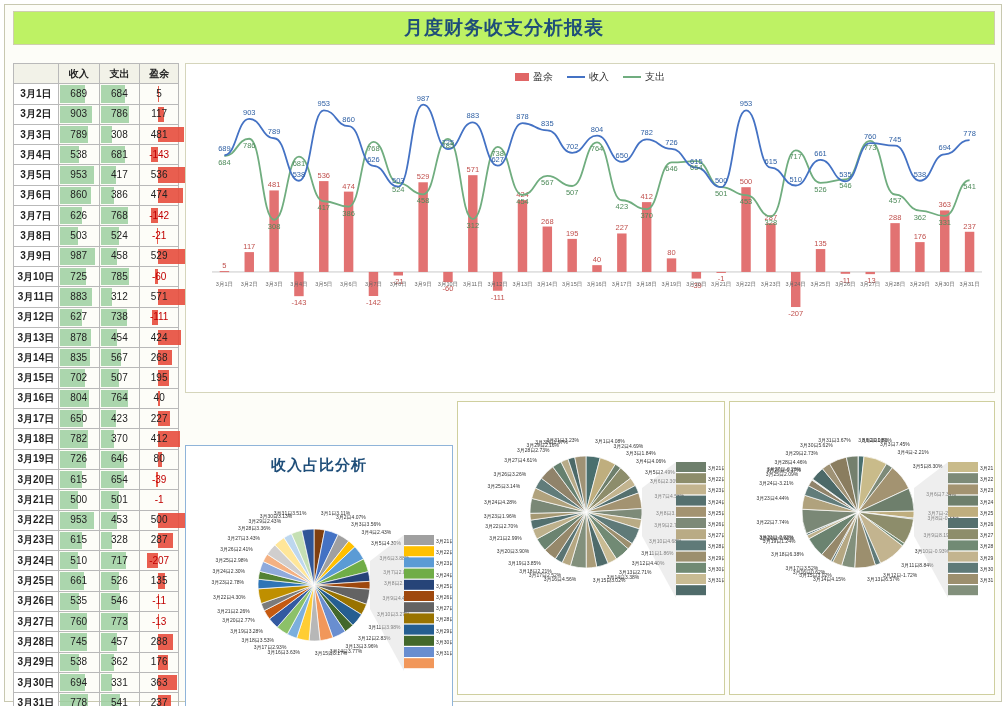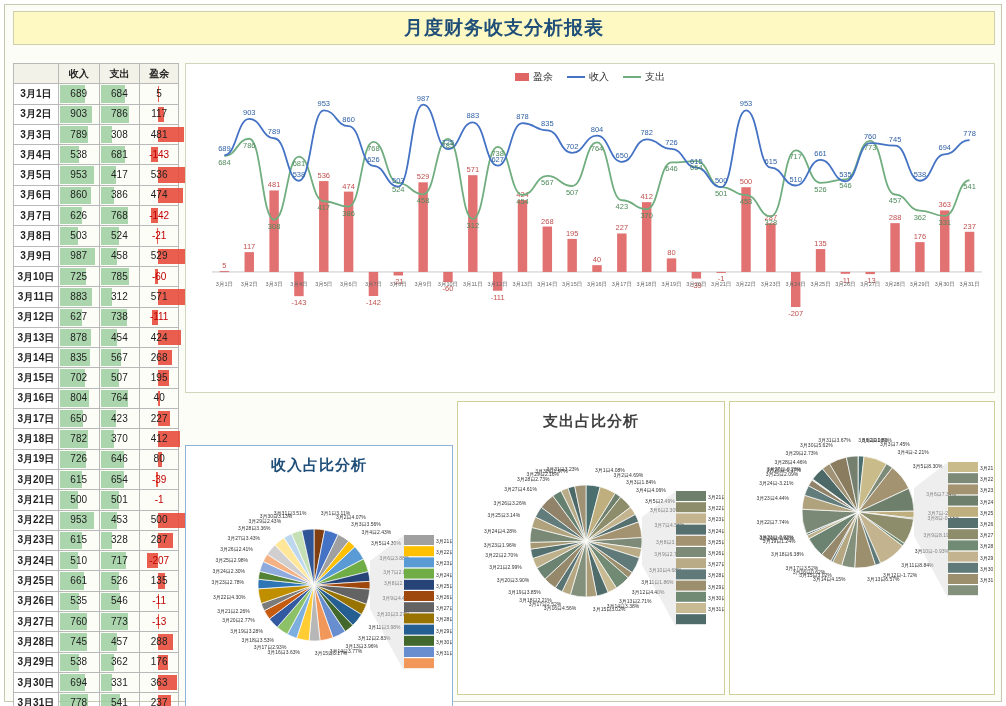--- a/index.html
+++ b/index.html
@@ -13,21 +13,21 @@
   }
   .page-frame {
     position:absolute; left:4px; top:4px; width:998px; height:698px;
     border:1px solid #c8c8b0;
     background:#fdfdf8;
   }
   
   .title-bar {
     position:absolute; left:8px; top:6px; width:982px; height:34px;
     border:1px solid #cfcfae;
-    background:#fef9c3;
+    background:#bef264;
     display:flex; align-items:center; justify-content:center;
   }
   .title-bar .t {
     font-size:19px; font-weight:bold; color:#1f4e79; letter-spacing:1px;
   }
   
   .table-wrap {
     position:absolute; left:8px; top:58px; width:166px; height:632px;
     font-size:10px;
   }
@@ -836,21 +836,20 @@
           <text x="250" y="168.8" font-size="5" fill="#333">3月30日</text>
           <rect x="218" y="172" width="30" height="10" fill="#698ed0"></rect>
           <text x="250" y="180" font-size="5" fill="#333">3月31日</text>
           <rect x="218" y="183.2" width="30" height="10" fill="#f1975a"></rect>
           <text x="250" y="191.2" font-size="5" fill="#333"></text>
         </svg>
     </div>
   </div>
 
   <div class="pie-panel" id="pie2">
-    <div class="pie-title">支出占比分析</div>
     <div class="pie-body">
       <svg class="pieSvg" width="266" height="236" viewBox="0 0 266 236">
           <path d="M128,110 L128,54 A56,56 0 0 1 142.19719984433704,55.82953280079674 Z" fill="#4a6f6e" stroke="#ffffff" stroke-width="0.7"></path>
           <text x="136.94662282846758" y="40.57408308156714" text-anchor="start" font-size="5" fill="#333">3月1日4.08%</text>
           <path d="M128,110 L142.19719984433704,55.82953280079674 A56,56 0 0 1 157.31156794605033,62.283839377585345 Z" fill="#bfae7e" stroke="#ffffff" stroke-width="0.7"></path>
           <text x="155.49055908984528" y="45.624001670438346" text-anchor="start" font-size="5" fill="#333">3月2日4.69%</text>
           <path d="M128,110 L157.31156794605033,62.283839377585345 A56,56 0 0 1 162.6116544270606,65.97689949785754 Z" fill="#6e7f6c" stroke="#ffffff" stroke-width="0.7"></path>
           <text x="168.01863360719318" y="52.56735280162311" text-anchor="start" font-size="5" fill="#333">3月3日1.84%</text>
           <path d="M128,110 L162.6116544270606,65.97689949785754 A56,56 0 0 1 172.60364531056265,76.139775177806 Z" fill="#8d8d6b" stroke="#ffffff" stroke-width="0.7"></path>
           <text x="177.91534925895627" y="60.92395789841633" text-anchor="start" font-size="5" fill="#333">3月4日4.06%</text>

